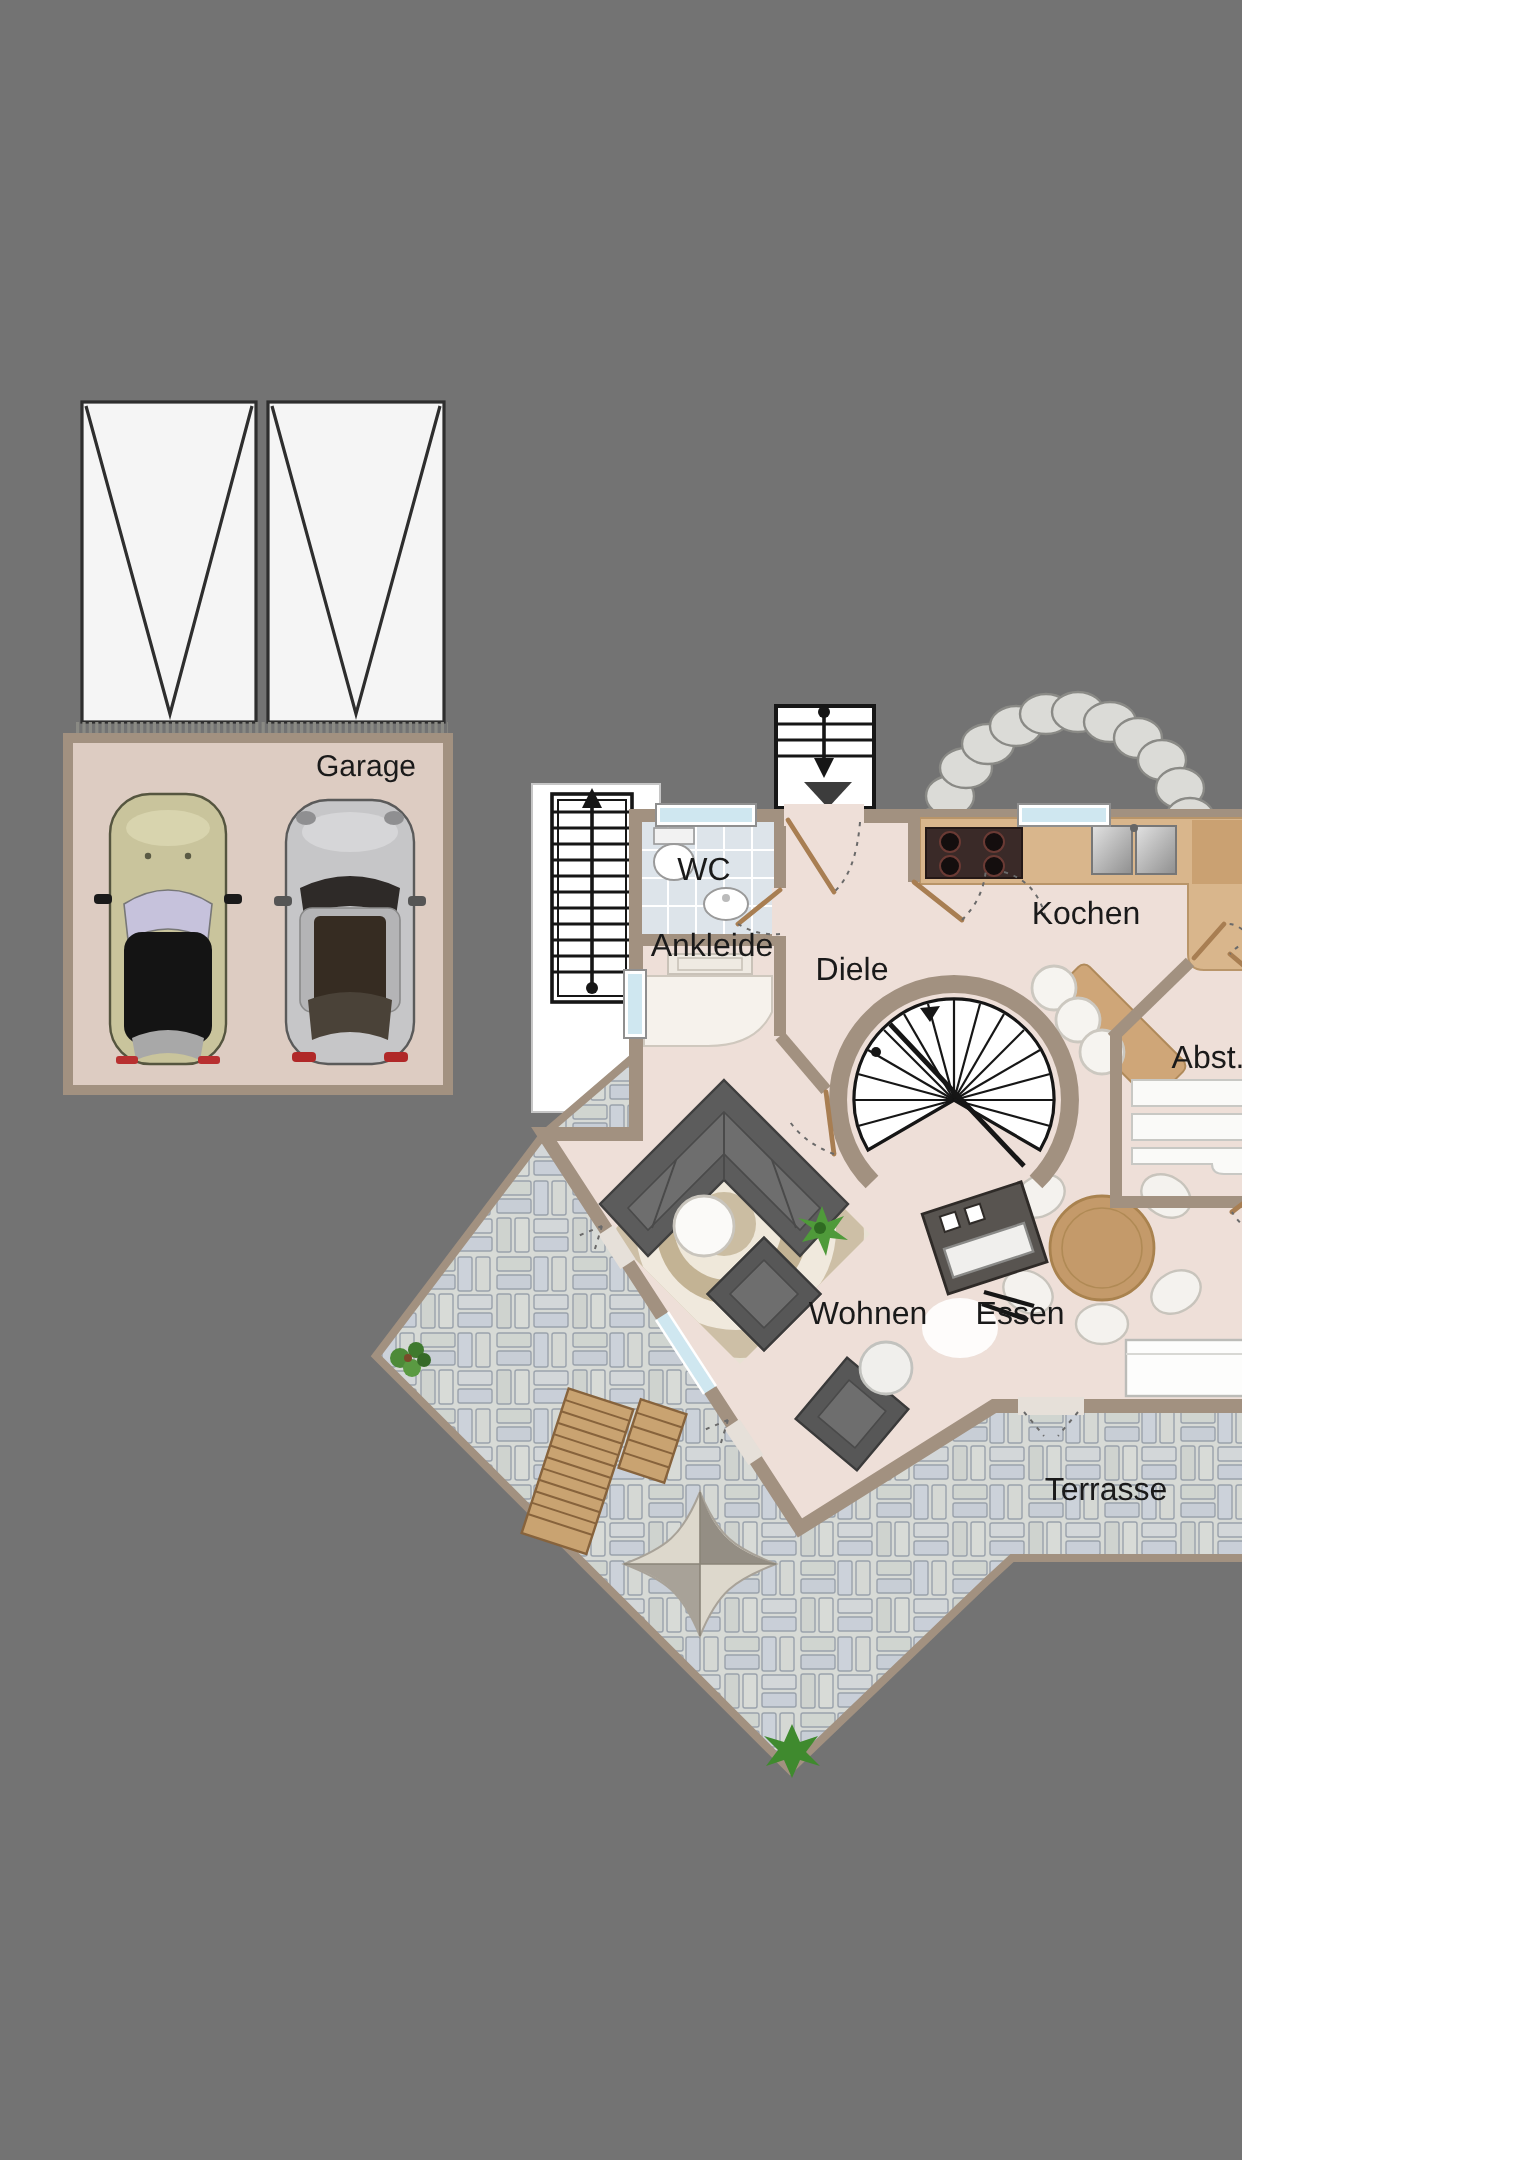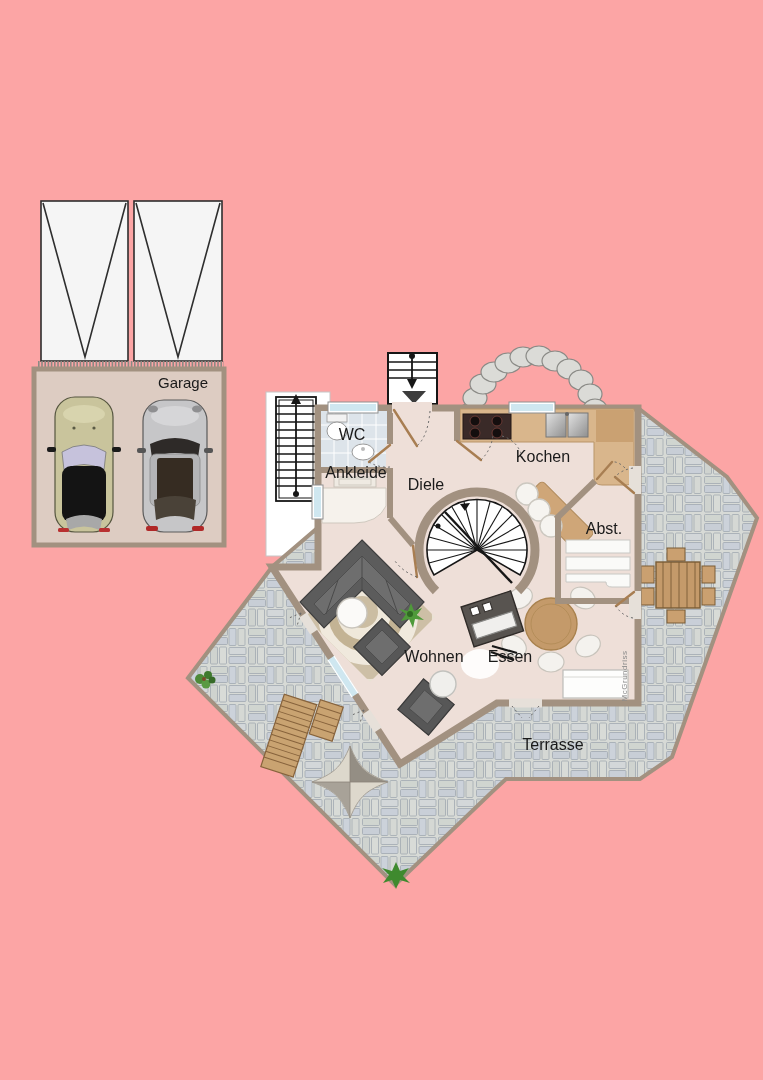--- a/index.html
+++ b/index.html
@@ -1,16 +1,16 @@
 <!DOCTYPE html>
 <html><head>
 <meta charset="utf-8">
 <style>
   html,body{margin:0;padding:0;background:#ffffff;}
-  .plan{position:relative;width:763px;height:1080px;background:#fca5a5;overflow:hidden;
+  .plan{position:relative;width:621px;height:1080px;background:#737373;overflow:hidden;
         font-family:"Liberation Sans", sans-serif;}
   svg{display:block;}
   text.room-label{font-family:"Liberation Sans", sans-serif;font-size:16px;fill:#1a1a1a;}
   text.garage-label{font-family:"Liberation Sans", sans-serif;font-size:15px;fill:#1a1a1a;}
   text.watermark{font-family:"Liberation Sans", sans-serif;font-size:8px;fill:#8a8a8a;letter-spacing:.5px;}
   .dash{stroke:#6a6a6a;stroke-width:1;fill:none;stroke-dasharray:2,3;}
   .leaf{stroke:#a87e52;stroke-width:2.4;fill:none;stroke-linecap:round;}
   .wall{stroke:#a29180;fill:none;}
   .stairline{stroke:#161616;stroke-width:1.4;fill:none;}
 </style>

